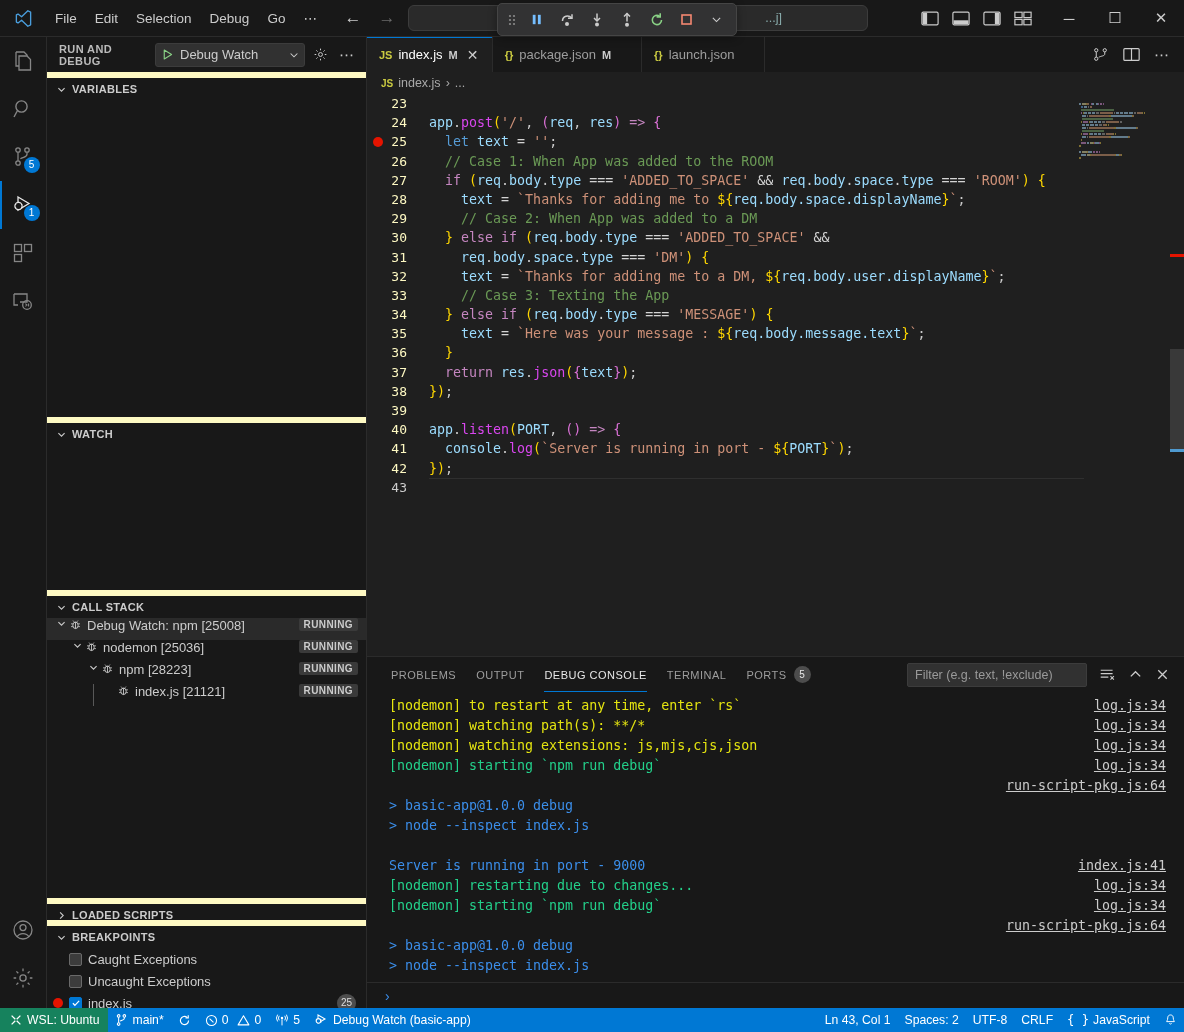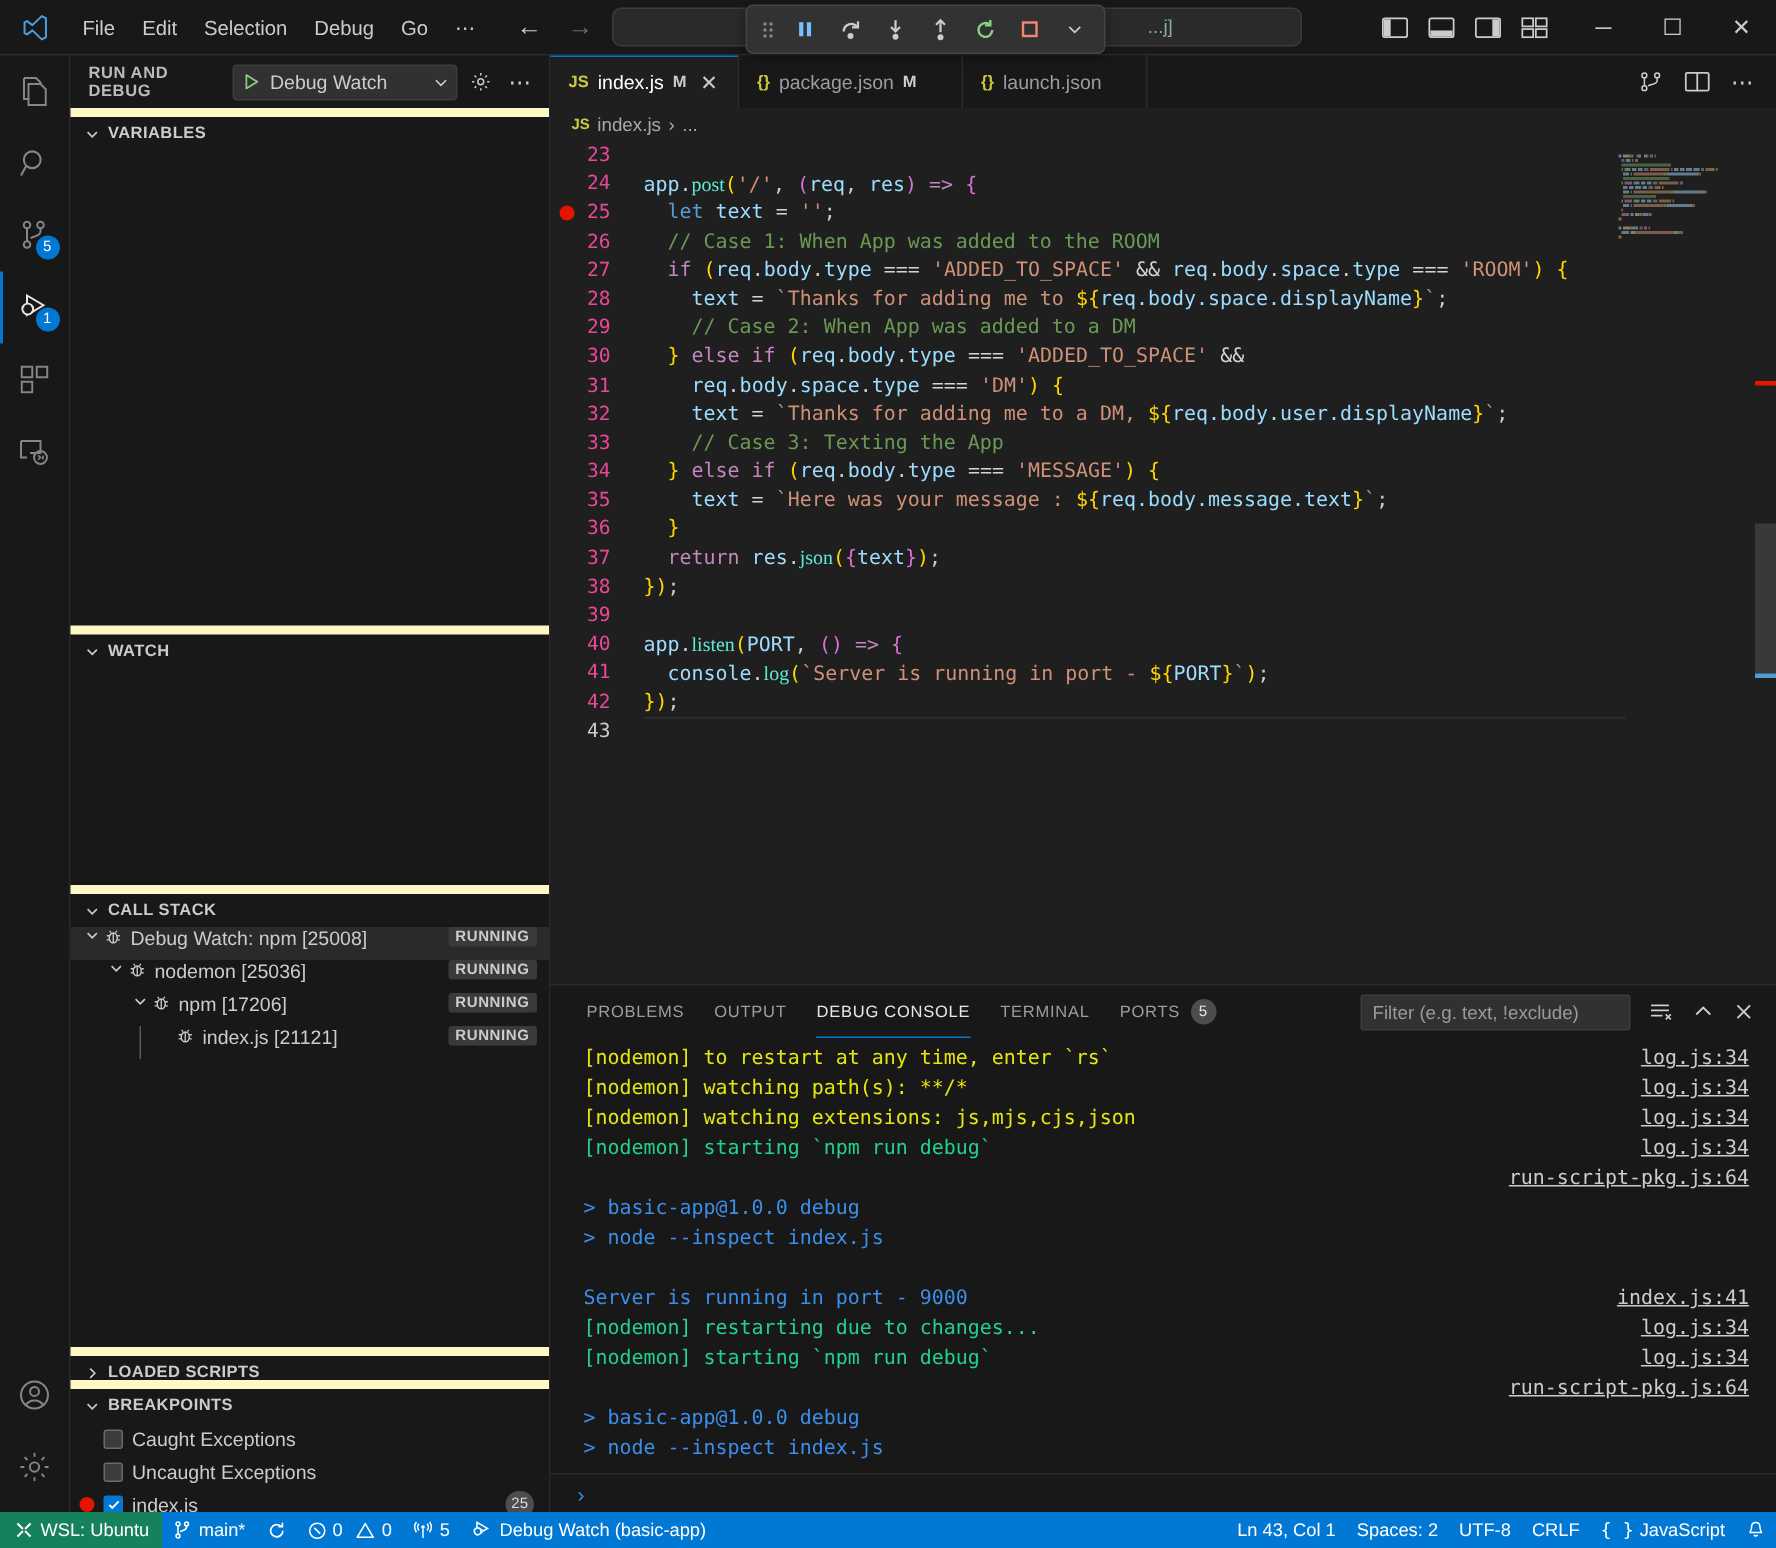--- a/index.html
+++ b/index.html
@@ -148,30 +148,30 @@
 
   .editor { flex: 1; position: relative; overflow: hidden; background: #1f1f1f; display: flex; }
   .code-area { flex: 1; position: relative; overflow: hidden; }
   pre.code {
     font-family: "DejaVu Sans Mono", "Liberation Mono", monospace;
     font-size: 13.3px; line-height: 19.2px; white-space: pre; margin: 0; padding: 0;
   }
   .code-line { height: 19.2px; display: flex; align-items: center; position: relative; }
   .gutter {
     width: 62px; flex: 0 0 62px; text-align: right; padding-right: 22px;
-    color: #ec4899; font-family: "DejaVu Sans Mono", monospace; font-size: 13px;
+    color: #fef9c3; font-family: "DejaVu Sans Mono", monospace; font-size: 13px;
     position: relative;
   }
   .gutter.current { color: #cccccc; }
   .bp-marker { position: absolute; left: 6px; top: 4.5px; width: 10px; height: 10px; border-radius: 50%; background: #e51400; }
   .code-text { white-space: pre; font-family: "DejaVu Sans Mono", "Liberation Mono", monospace; font-size: 13.3px; }
   .ind { color: #404040; }
   .c-key { color: #569cd6; }
   .c-kw { color: #c586c0; }
-  .c-fn { color: #5eead4; font-family: Liberation Serif, serif; }
+  .c-fn { color: #d946ef; }
   .c-var { color: #9cdcfe; }
   .c-str { color: #ce9178; }
   .c-cmt { color: #6a9955; }
   .c-punc { color: #cccccc; }
   .c-paren1 { color: #ffd700; }
   .c-paren2 { color: #da70d6; }
   .c-op { color: #d4d4d4; }
   .c-tpl { color: #ce9178; }
   .c-tplsub { color: #ffd700; }
   .line-sep { position: absolute; left: 62px; right: 100px; height: 1px; background: #2f2f2f; }
@@ -506,21 +506,21 @@
                 <svg width="11" height="11" viewBox="0 0 16 16">
                   <path d="M3.5 6l4.5 4.5L12.5 6" fill="none" stroke="#cccccc" stroke-width="1.6"></path>
                 </svg>
               </span>
               <span class="cs-bug">
                 <svg width="13" height="13" viewBox="0 0 16 16">
                   <ellipse cx="8" cy="9" rx="3.3" ry="4" fill="none" stroke="#cccccc" stroke-width="1.2"></ellipse>
                   <path d="M4.7 7.2H2.6M4.7 10.6H2.6M11.3 7.2h2.1M11.3 10.6h2.1M6.2 4.6L5 3.2M9.8 4.6L11 3.2M8 5v8" stroke="#cccccc" stroke-width="1.1" fill="none"></path>
                 </svg>
               </span>
-              <span>npm [17206]</span>
+              <span>npm [28223]</span>
               <span class="cs-state">RUNNING</span>
             </div>
             <div class="cs-row" style="padding-left: 54px;">
               <span class="indent-guide" style="left: 46px;"></span>
               <span class="cs-twisty"></span>
               <span class="cs-bug">
                 <svg width="13" height="13" viewBox="0 0 16 16">
                   <ellipse cx="8" cy="9" rx="3.3" ry="4" fill="none" stroke="#cccccc" stroke-width="1.2"></ellipse>
                   <path d="M4.7 7.2H2.6M4.7 10.6H2.6M11.3 7.2h2.1M11.3 10.6h2.1M6.2 4.6L5 3.2M9.8 4.6L11 3.2M8 5v8" stroke="#cccccc" stroke-width="1.1" fill="none"></path>
                 </svg>

